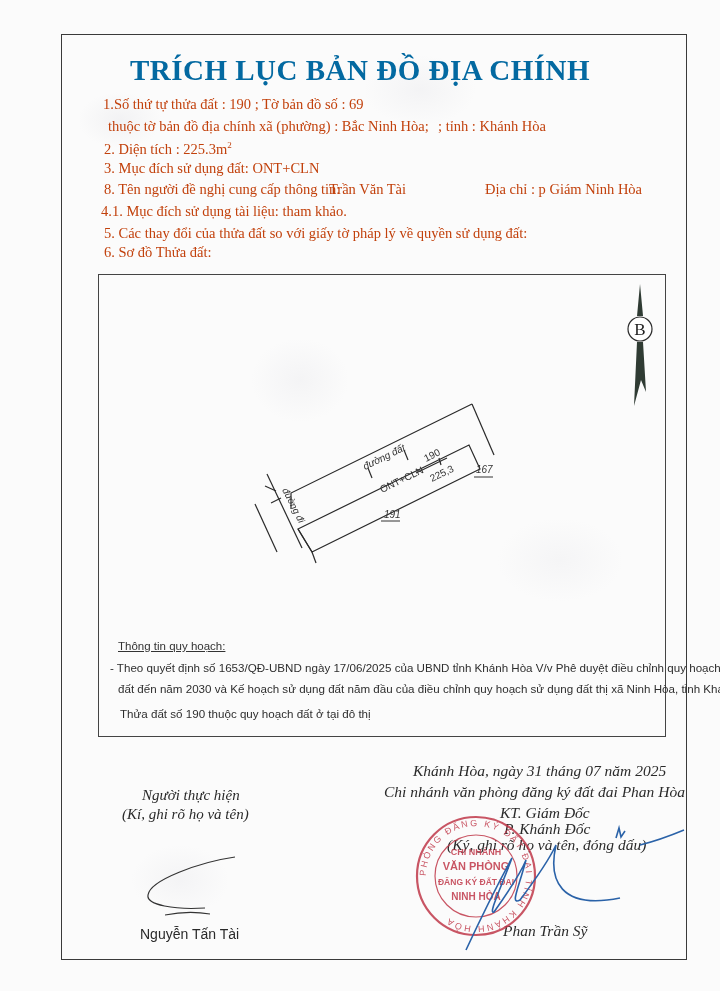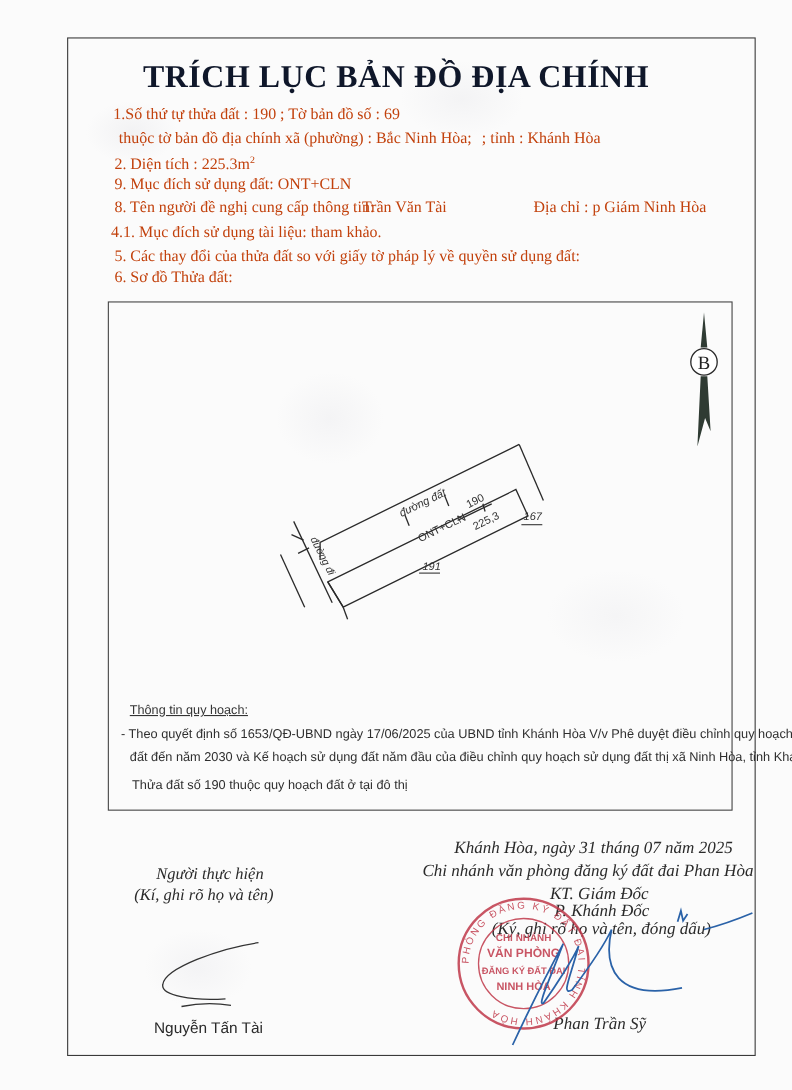--- a/index.html
+++ b/index.html
@@ -17,21 +17,21 @@
       radial-gradient(ellipse 70px 60px at 300px 380px, rgba(200,200,210,0.14), transparent 70%),
       radial-gradient(ellipse 90px 60px at 560px 560px, rgba(200,200,210,0.12), transparent 70%),
       radial-gradient(ellipse 70px 50px at 180px 880px, rgba(200,200,210,0.14), transparent 70%);
   }
   .outer-frame {
     position:absolute; left:61px; top:34px; width:626px; height:926px;
     border:1.5px solid #3a3a3a; box-sizing:border-box;
   }
   .title {
     position:absolute; left:0; width:720px; top:54px; text-align:center;
-    font-size:29px; font-weight:bold; letter-spacing:0.5px; color:#0f172a;
+    font-size:29px; font-weight:bold; letter-spacing:0.5px; color:#0369a1;
   }
   .line { position:absolute; font-size:14.5px; white-space:nowrap; color:#c2410c; }
   sup { font-size:9px; }
   .map-frame {
     position:absolute; left:98px; top:274px; width:568px; height:463px;
     border:1.2px solid #444; box-sizing:border-box;
   }
   svg.map { position:absolute; left:0; top:0; }
   .sans { font-family:"Liberation Sans", "DejaVu Sans", sans-serif; }
   .plan-title {
@@ -48,21 +48,21 @@
 
 <div class="paper-noise"></div>
 <div class="outer-frame"></div>
 
 <div class="title">TRÍCH LỤC BẢN ĐỒ ĐỊA CHÍNH</div>
 
 <div class="line" style="left:103px;top:96px">1.Số thứ tự thửa đất :  190 ;  Tờ bản đồ số : 69</div>
 <div class="line" style="left:108px;top:118px">thuộc tờ bản đồ địa chính xã (phường)  : Bắc Ninh Hòa;</div>
 <div class="line" style="left:438px;top:118px">;  tỉnh :   Khánh Hòa</div>
 <div class="line" style="left:104px;top:140px"><span>2. Diện tích :    225.3m</span><sup>2</sup></div>
-<div class="line" style="left:104px;top:160px">9. Mục đích sử dụng đất: ONT+CLN</div>
+<div class="line" style="left:104px;top:160px">3. Mục đích sử dụng đất: ONT+CLN</div>
 <div class="line" style="left:104px;top:181px">8. Tên người đề nghị cung cấp thông tin:</div>
 <div class="line" style="left:329px;top:181px">Trần Văn Tài</div>
 <div class="line" style="left:485px;top:181px">Địa chỉ  : p Giám Ninh Hòa</div>
 <div class="line" style="left:101px;top:203px">4.1. Mục đích sử dụng tài liệu: tham khảo.</div>
 <div class="line" style="left:104px;top:225px">5. Các thay đổi của thửa đất so với giấy tờ pháp lý về quyền sử dụng đất:</div>
 <div class="line" style="left:104px;top:244px">6. Sơ đồ Thửa đất:</div>
 
 <div class="map-frame"></div>
 
 <svg class="map" width="720" height="991">

